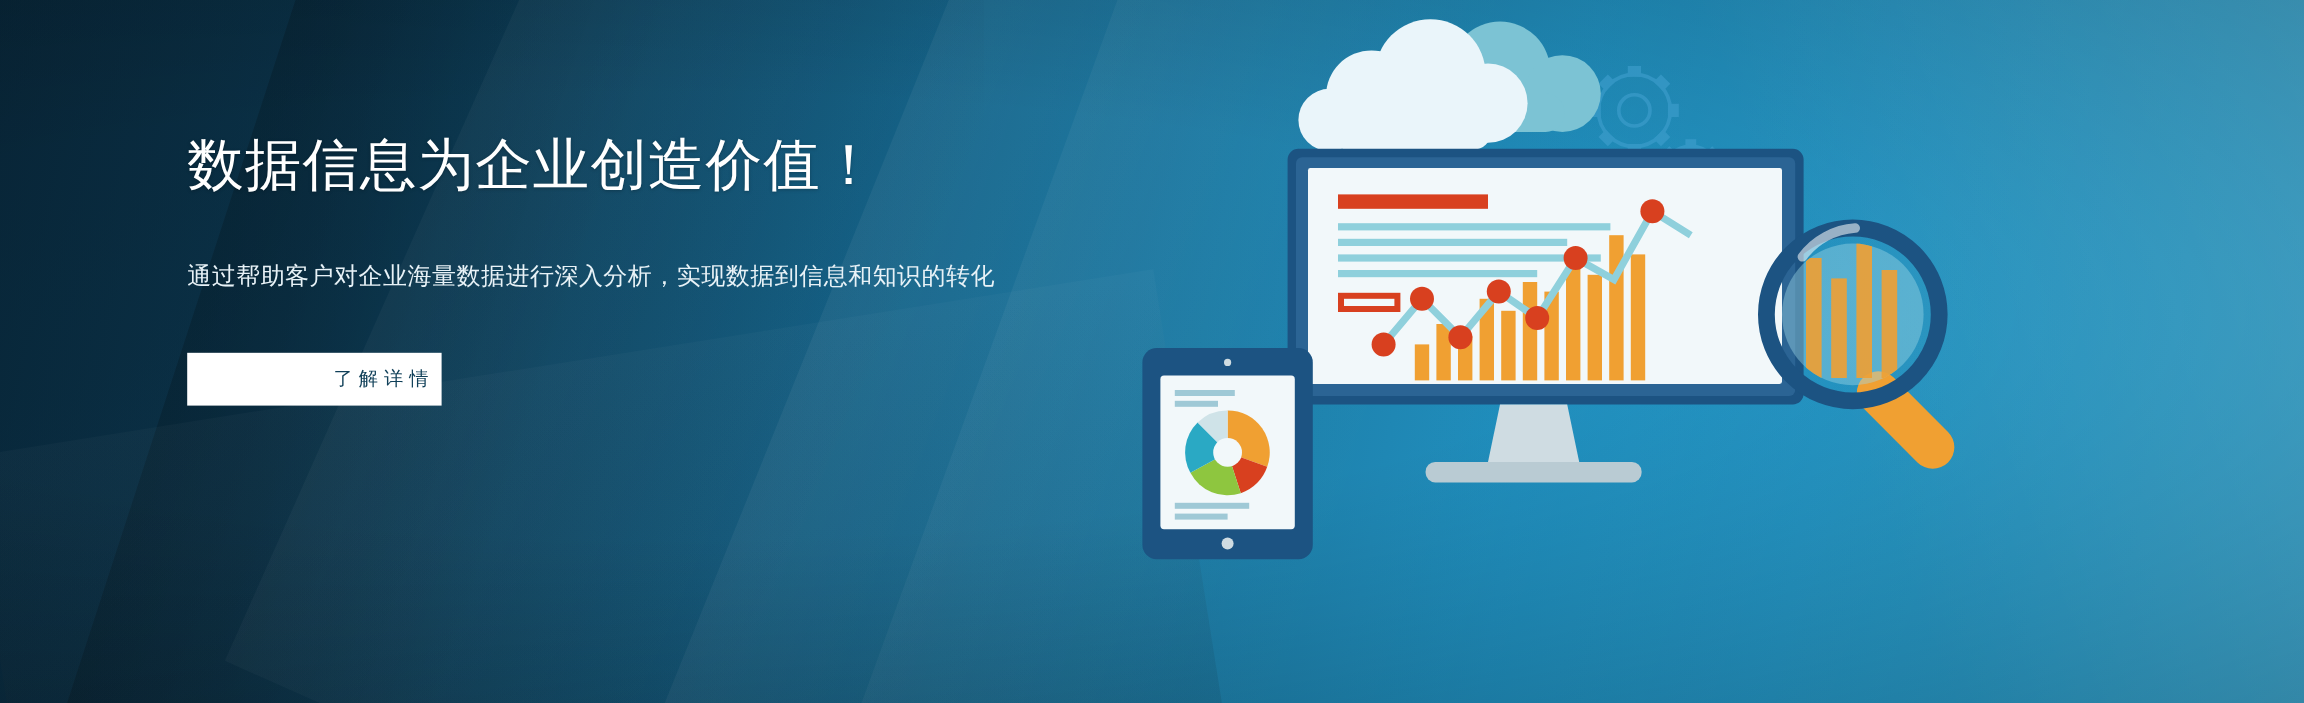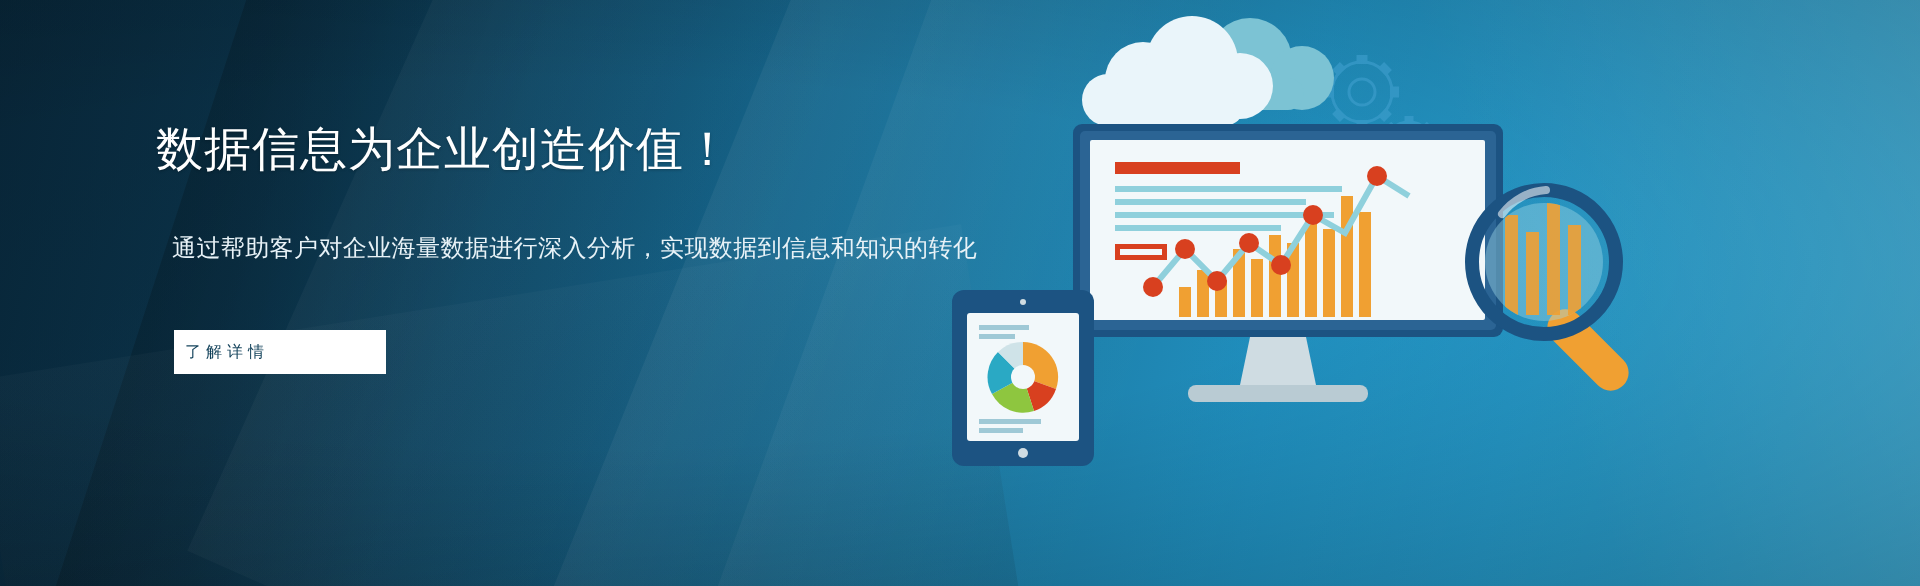--- a/index.html
+++ b/index.html
@@ -25,29 +25,29 @@
   .f6{right:0;top:0;width:520px;height:586px;
       background:linear-gradient(250deg,rgba(255,255,255,.10),rgba(255,255,255,0) 70%);}
   .f7{left:150px;top:-60px;width:300px;height:760px;transform:rotate(18deg);
       background:linear-gradient(90deg,rgba(0,0,0,.18),rgba(0,0,0,0));}
   .vig{position:absolute;inset:0;background:radial-gradient(ellipse at 30% 45%,rgba(0,0,0,0) 40%,rgba(0,0,0,.22) 100%);}
 
   
   .content{position:absolute;left:156px;top:104px;width:720px;z-index:5;}
   .headline{
     color:#ffffff;font-size:47px;line-height:1.25;font-weight:400;
-    letter-spacing:1px;margin:16px 0 44px 0;white-space:nowrap;
+    letter-spacing:1px;margin:4px 0 44px 0;white-space:nowrap;
     text-shadow:0 1px 3px rgba(0,0,0,.25);
   }
-  .para{color:#e8f2f7;font-size:24px;line-height:2.05;letter-spacing:.4px;margin:16px;}
+  .para{color:#e8f2f7;font-size:20px;line-height:2.05;letter-spacing:.4px;margin:0;}
   .para div{white-space:nowrap;}
   .cta{
     display:inline-block;margin-top:42px;width:212px;height:44px;line-height:44px;
-    background:#ffffff;color:#0f3f58;text-align:left;font-size:16px;letter-spacing:5px;
-    text-indent:5px;border:none;cursor:pointer;font-family:Liberation Mono, monospace;margin-left:18px;
+    background:#ffffff;color:#0f3f58;text-align:right;font-size:16px;letter-spacing:5px;
+    text-indent:5px;border:none;cursor:pointer;font-family:Liberation Sans, sans-serif;
   }
 
   
   .art{position:absolute;left:930px;top:0;width:990px;height:586px;z-index:4;}
   .art svg{display:block;}
 </style>
 </head>
 <body>
 
 <div class="banner">

